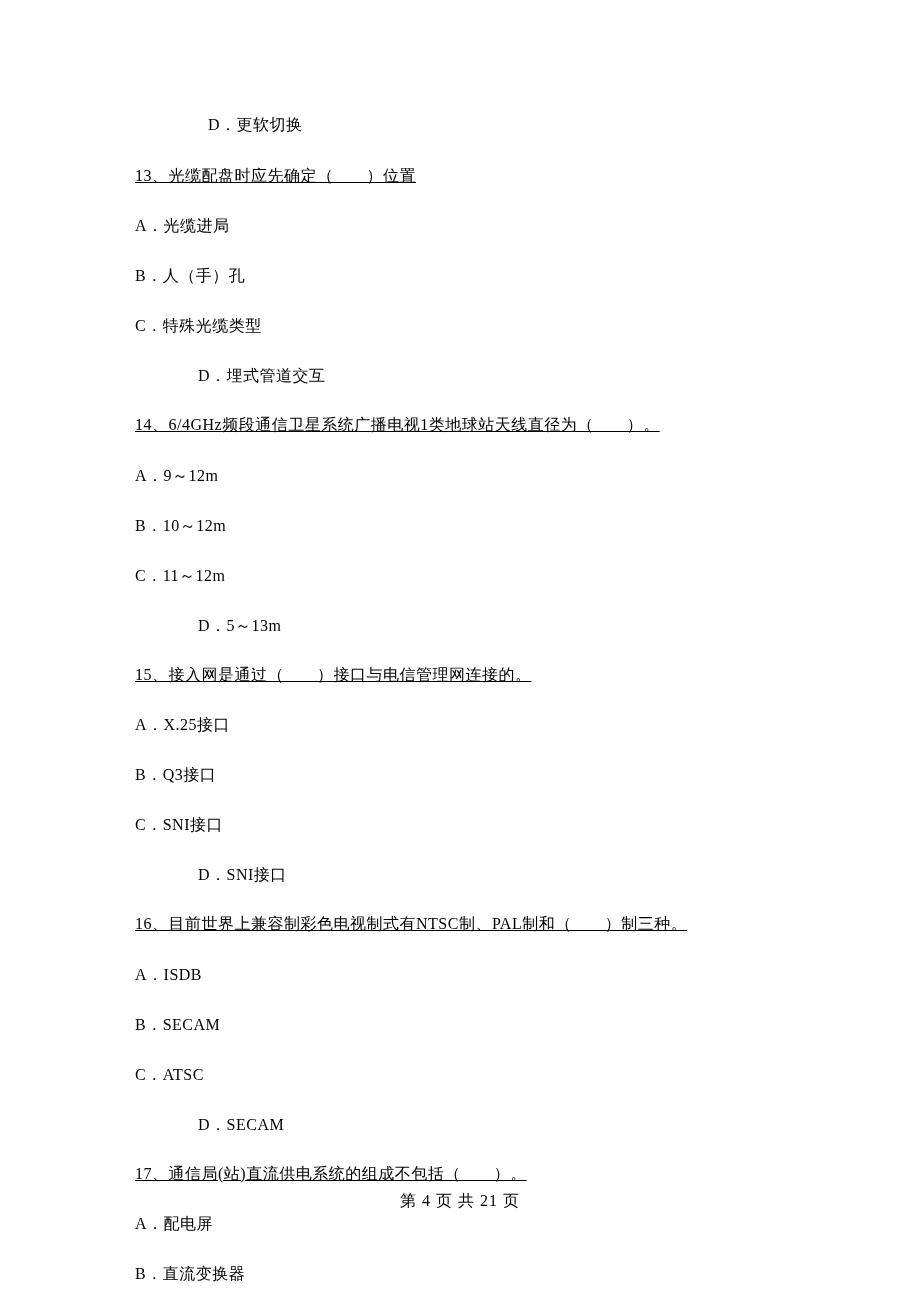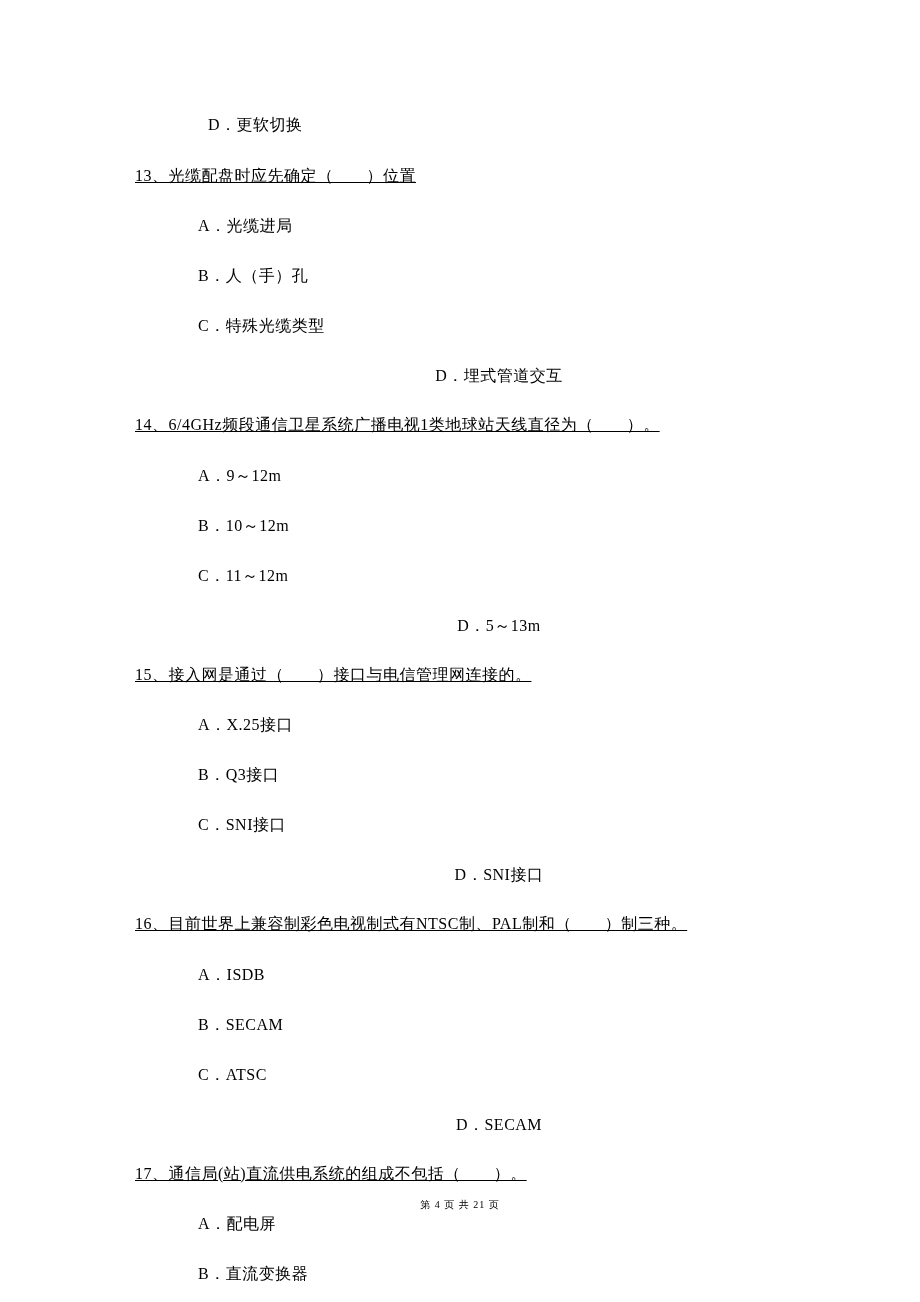--- a/index.html
+++ b/index.html
@@ -24,37 +24,35 @@
       margin-bottom: 29px;
       letter-spacing: 0.5px;
     }
     .question {
       margin-bottom: 29px;
       letter-spacing: 0.5px;
       line-height: 1.4;
       text-decoration: underline;
     }
     .option {
-      margin-left: 63px;
       margin-bottom: 29px;
       letter-spacing: 0.5px;
     }
     .option-last {
       margin-left: 63px;
       margin-bottom: 27px;
       letter-spacing: 0.5px;
-      text-align: center;
     }
     .footer {
       position: absolute;
       bottom: 90px;
       left: 0;
       width: 100%;
       text-align: center;
-      font-size: 10px;
+      font-size: 16px;
       letter-spacing: 1px;
     }
   </style>
 </head>
 <body>
 
 <div class="option-solo">D．更软切换</div>
 
 <div class="question">13、光缆配盘时应先确定（　　）位置</div>
 <div class="option">A．光缆进局</div>

